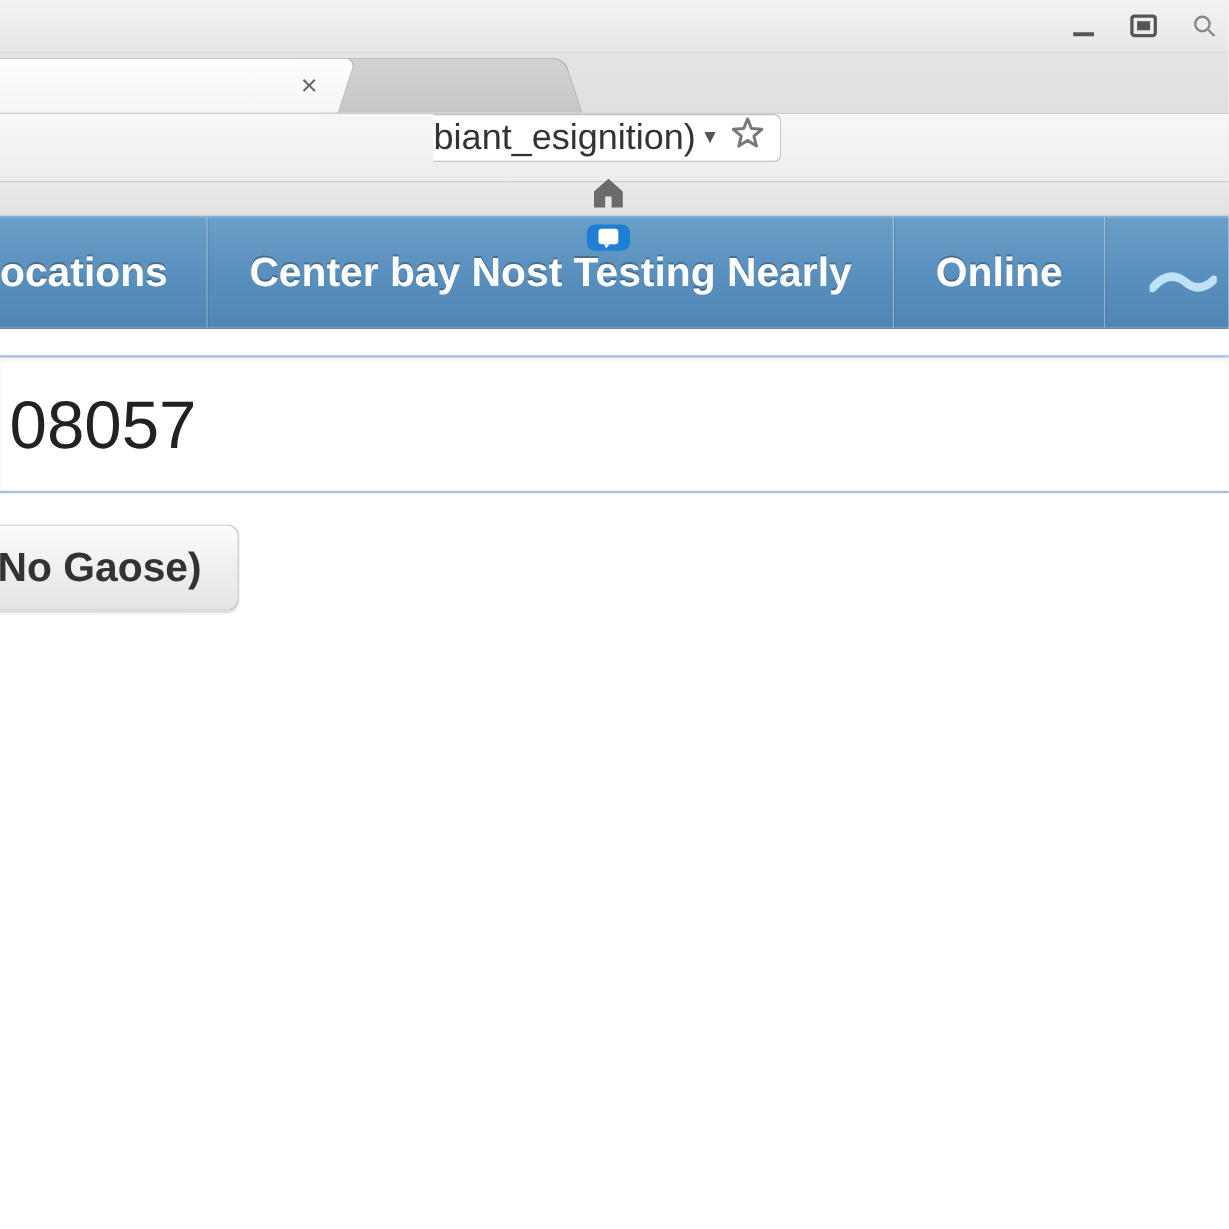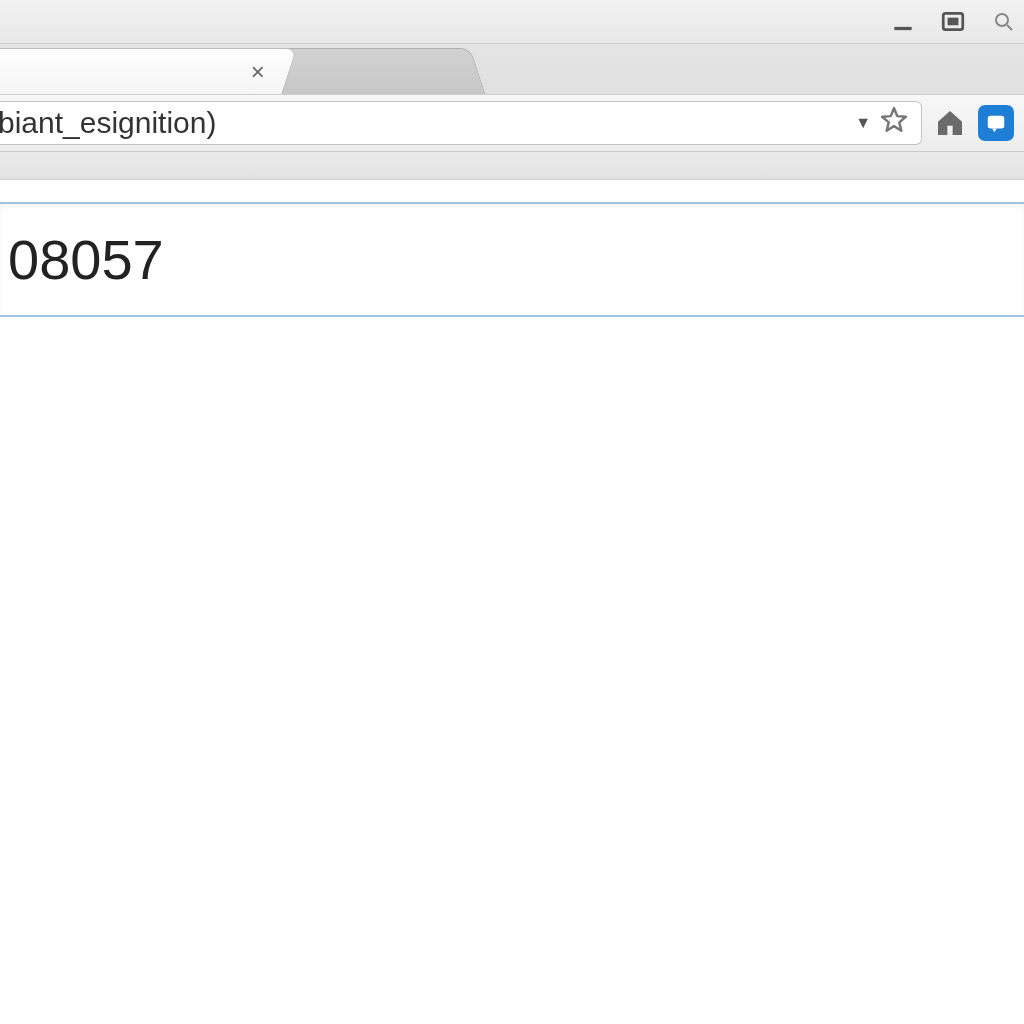--- a/index.html
+++ b/index.html
@@ -86,20 +86,21 @@
   
   .toolbar-row {
     height: 58px;
     background: linear-gradient(to bottom, #f7f7f7, #ededed);
     border-top: 1px solid #cfcfcf;
     border-bottom: 1px solid #c9c9c9;
     display: flex;
     align-items: center;
     padding-right: 10px;
     gap: 10px;
+    flex-direction: column;
   }
   .omnibox {
     flex: 1;
     height: 44px;
     background: #fff;
     border: 1px solid #c3c3c3;
     border-left: none;
     border-top-right-radius: 6px;
     border-bottom-right-radius: 6px;
     display: flex;
@@ -265,19 +266,38 @@
         <path d="M8 18 L10 22 L13 18 Z" fill="#fff"></path>
       </svg>
     </span>
   </div>
 
   <div class="chrome-shadow"></div>
 </div>
 
 <div class="page">
 
+  <div class="navbar">
+    <div class="nav-item first">
+      <span>ocations</span>
+    </div>
+    <div class="nav-item">
+      <span>Center bay Nost Testing Nearly</span>
+    </div>
+    <div class="nav-item">
+      <span>Online</span>
+    </div>
+    <div class="nav-item icon-only">
+      <svg viewBox="0 0 48 24" width="56" height="34">
+        <path d="M2 18 Q 14 4 26 14 Q 36 22 46 12" fill="none" stroke="#bfe2f7" stroke-width="6" stroke-linecap="round"></path>
+      </svg>
+    </div>
+  </div>
 
   <div class="big-input-wrap">
     <input class="big-input" type="text" value="08057" style="">
   </div>
 
+  <div class="btn-row">
+    <button class="btn-secondary">No Gaose)</button>
+  </div>
 
 </div>
 
 </body></html>

